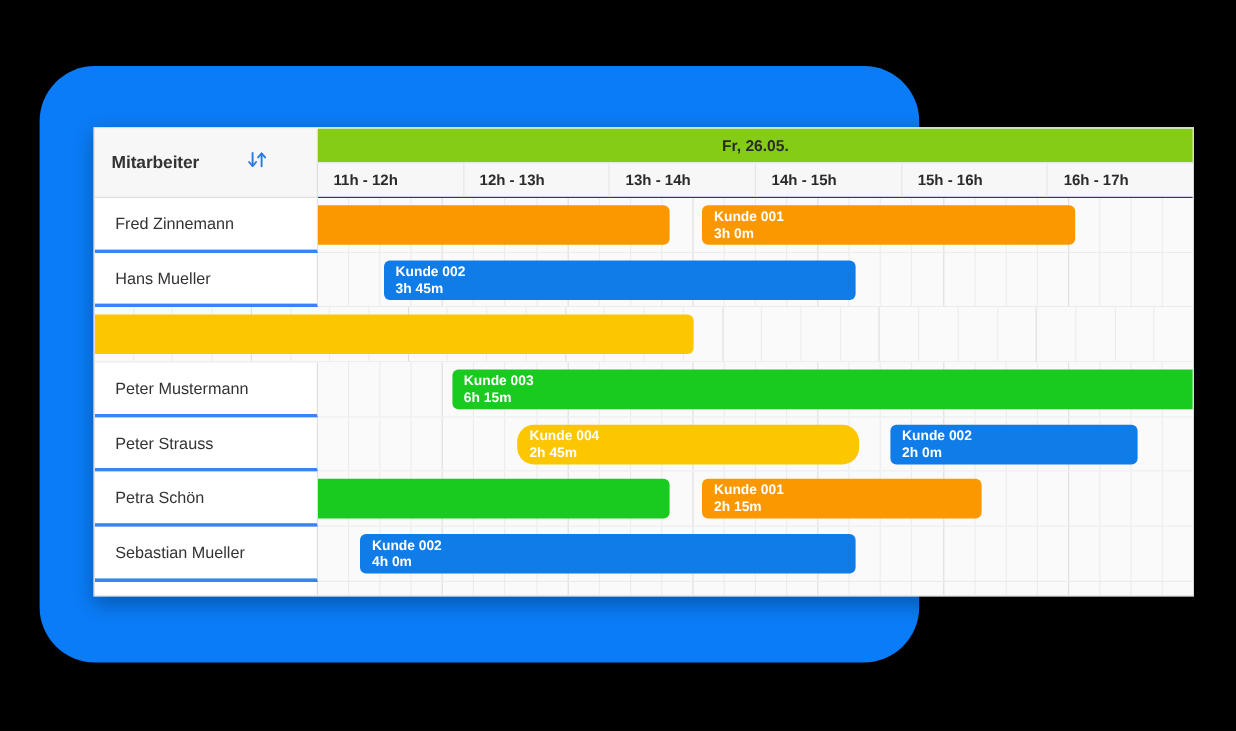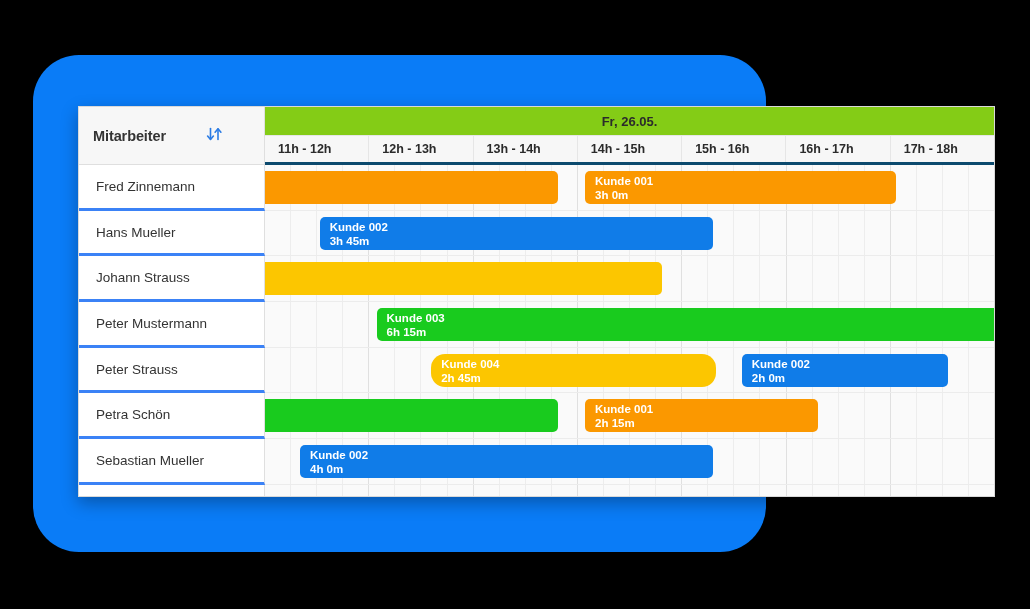--- a/index.html
+++ b/index.html
@@ -82,21 +82,21 @@
     font-size: 13px;
     font-weight: bold;
     color: #2b2b2b;
     border-bottom: 1px solid #e6e6e6;
     background: #84cc16;
     box-sizing: border-box;
   }
   .hour-head {
     height: 29px;
     display: flex;
-    border-bottom: 3px solid #0c4a6e;
+    border-bottom: 1px solid #0c4a6e;
     background: #f7f7f7;
     box-sizing: border-box;
   }
   .hour-head-cell {
     flex: 1 1 0;
     display: flex;
     align-items: center;
     padding-left: 13px;
     font-size: 12.5px;
     font-weight: bold;
@@ -206,21 +206,20 @@
       </div>
       <div class="hdr-right">
         <div class="date-cell">Fr, 26.05.</div>
         <div class="hour-head" id="hour-head">
             <div class="hour-head-cell">11h - 12h</div>
             <div class="hour-head-cell">12h - 13h</div>
             <div class="hour-head-cell">13h - 14h</div>
             <div class="hour-head-cell">14h - 15h</div>
             <div class="hour-head-cell">15h - 16h</div>
             <div class="hour-head-cell">16h - 17h</div>
-            <div class="hour-head-cell">17h - 18h</div>
           </div>
       </div>
     </div>
 
     <div id="body">
         <div class="body-row">
           <div class="name-cell">Fred Zinnemann</div>
           <div class="track">
             <div class="qgrid">
               <div class="qcell"></div>
@@ -292,21 +291,20 @@
               <div class="qcell"></div>
               <div class="qcell hour-end"></div>
             </div>
             <div class="bar" style="left: 7.5%; width: 53.9%; background: rgb(16, 124, 232);">
               <span class="b-title">Kunde 002</span>
               <span class="b-dur">3h 45m</span>
             </div>
           </div>
         </div>
         <div class="body-row">
-          <div class="name-cell">Johann Strauss</div>
           <div class="track">
             <div class="qgrid">
               <div class="qcell"></div>
               <div class="qcell"></div>
               <div class="qcell"></div>
               <div class="qcell hour-end"></div>
               <div class="qcell"></div>
               <div class="qcell"></div>
               <div class="qcell"></div>
               <div class="qcell hour-end"></div>

